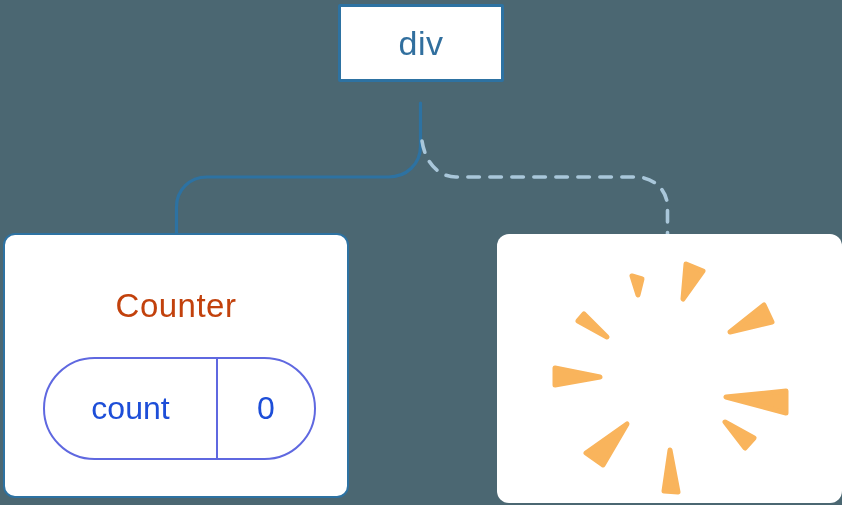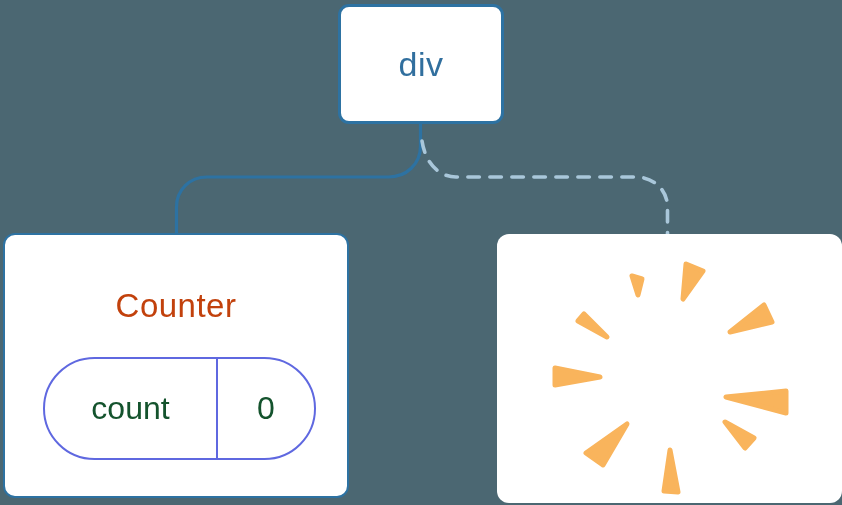--- a/index.html
+++ b/index.html
@@ -19,23 +19,23 @@
     position: absolute;
     left: 0; top: 0;
     width: 842px; height: 505px;
   }
   .node {
     position: absolute;
     background: #ffffff;
   }
   .node-root {
     left: 338px; top: 4px;
-    width: 166px; height: 120px;
+    width: 166px; height: 78px;
     border: 3px solid #2d72a2;
-    border-radius: 11px;
+    border-radius: 2px;
     display: flex;
     align-items: center;
     justify-content: center;
   }
   .node-root .label {
     color: #316f9e;
     font-size: 34px;
     font-weight: 500;
     letter-spacing: 0.5px;
   }
@@ -61,21 +61,21 @@
     width: 273px; height: 103px;
     border: 2.5px solid #5f68e0;
     border-radius: 52px;
     display: flex;
     overflow: hidden;
   }
   .state-pill .cell {
     display: flex;
     align-items: center;
     justify-content: center;
-    color: #14532d;
+    color: #1d4ed8;
     font-size: 32px;
     font-weight: 400;
   }
   .state-key { flex: 1 1 auto; }
   .state-value {
     width: 98px;
     border-left: 2.5px solid #5f68e0;
     font-size: 34px;
   }
   .node-poof {

